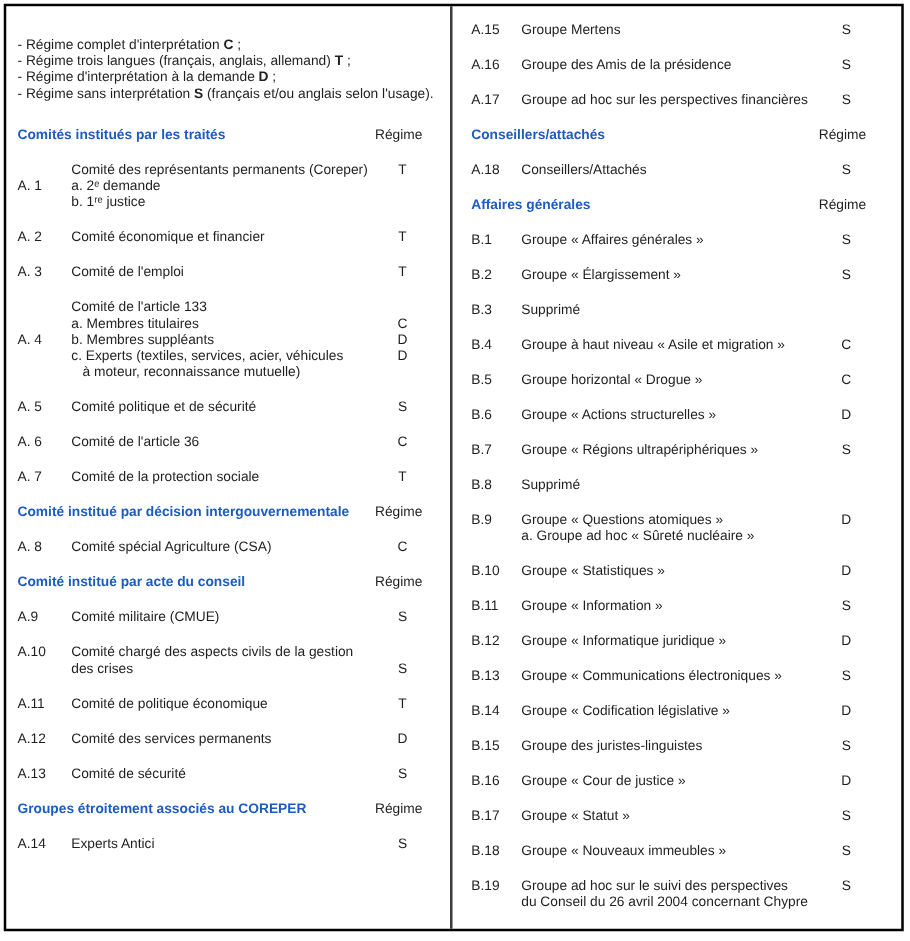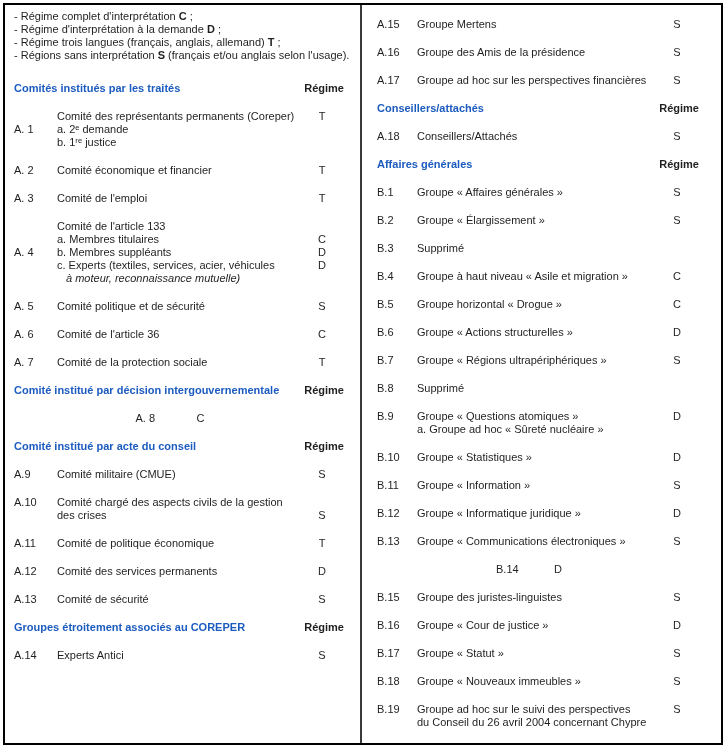--- a/index.html
+++ b/index.html
@@ -24,82 +24,82 @@
   .column-divider {
     position: absolute;
     left: 360px; top: 5px;
     width: 2px; height: 738px;
     background: #3a3a3a;
   }
   .col {
     position: absolute;
     top: 0;
   }
-  .col-left  { left: 14px;  width: 330px; padding-top: 10px; }
+  .col-left  { left: 14px;  width: 330px; padding-top: 10px; margin-top: 20px; }
   .col-right { left: 377px; width: 322px; padding-top: 18px; }
 
   .legend { margin-bottom: 20px; }
   .legend-line { line-height: 13px; white-space: nowrap; }
   .legend-letter { font-weight: bold; }
 
   .h-row {
     display: flex;
     align-items: baseline;
     margin: 3px 0 15px 0;
     line-height: 13px;
   }
   .h-label {
     flex: 1 1 auto;
     font-weight: bold;
     color: #1c5bbf;
     white-space: nowrap;
   }
   .h-regime {
     flex: 0 0 44px;
-    font-weight: bold;
-    text-align: right;
+    font-weight: normal;
+    text-align: left;
     white-space: nowrap;
   }
 
   .entry { margin-bottom: 15px; }
   .line {
     display: flex;
     line-height: 13px;
     min-height: 13px;
     justify-content: center;
   }
   .code {
     flex: 0 0 43px;
     white-space: nowrap;
   }
   .col-right .code { flex: 0 0 40px; }
   .text {
     flex: 1 1 auto;
     white-space: nowrap;
     padding-right: 2px;
   }
-  .text.indent { padding-left: 9px; font-style: italic; }
+  .text.indent { padding-left: 9px; }
   .regime {
     flex: 0 0 44px;
     text-align: center;
     white-space: nowrap;
   }
 </style>
 </head>
 <body>
 
 <div class="page-border"></div>
 <div class="column-divider"></div>
 
 <div class="col col-left">
   <div class="legend">
       <div class="legend-line"><span>- Régime complet d'interprétation </span><span class="legend-letter">C</span><span> ;</span></div>
+      <div class="legend-line"><span>- Régime trois langues (français, anglais, allemand) </span><span class="legend-letter">T</span><span> ;</span></div>
       <div class="legend-line"><span>- Régime d'interprétation à la demande </span><span class="legend-letter">D</span><span> ;</span></div>
-      <div class="legend-line"><span>- Régime trois langues (français, anglais, allemand) </span><span class="legend-letter">T</span><span> ;</span></div>
-      <div class="legend-line"><span>- Régions sans interprétation </span><span class="legend-letter">S</span><span> (français et/ou anglais selon l'usage).</span></div>
+      <div class="legend-line"><span>- Régime sans interprétation </span><span class="legend-letter">S</span><span> (français et/ou anglais selon l'usage).</span></div>
     </div>
   <div>
       <div class="h-row">
         <span class="h-label">Comités institués par les traités</span>
         <span class="h-regime">Régime</span>
       </div>
       <div class="entry">
         <div class="line">
           <span class="code"></span>
           <span class="text">Comité des représentants permanents (Coreper)</span>
@@ -178,20 +178,21 @@
           <span class="regime">T</span>
         </div>
       </div>
       <div class="h-row">
         <span class="h-label">Comité institué par décision intergouvernementale</span>
         <span class="h-regime">Régime</span>
       </div>
       <div class="entry">
         <div class="line">
           <span class="code">A. 8</span>
+          <span class="text">Comité spécial Agriculture (CSA)</span>
           <span class="regime">C</span>
         </div>
       </div>
       <div class="h-row">
         <span class="h-label">Comité institué par acte du conseil</span>
         <span class="h-regime">Régime</span>
       </div>
       <div class="entry">
         <div class="line">
           <span class="code">A.9</span>
@@ -376,20 +377,21 @@
       <div class="entry">
         <div class="line">
           <span class="code">B.13</span>
           <span class="text">Groupe « Communications électroniques »</span>
           <span class="regime">S</span>
         </div>
       </div>
       <div class="entry">
         <div class="line">
           <span class="code">B.14</span>
+          <span class="text">Groupe « Codification législative »</span>
           <span class="regime">D</span>
         </div>
       </div>
       <div class="entry">
         <div class="line">
           <span class="code">B.15</span>
           <span class="text">Groupe des juristes-linguistes</span>
           <span class="regime">S</span>
         </div>
       </div>

